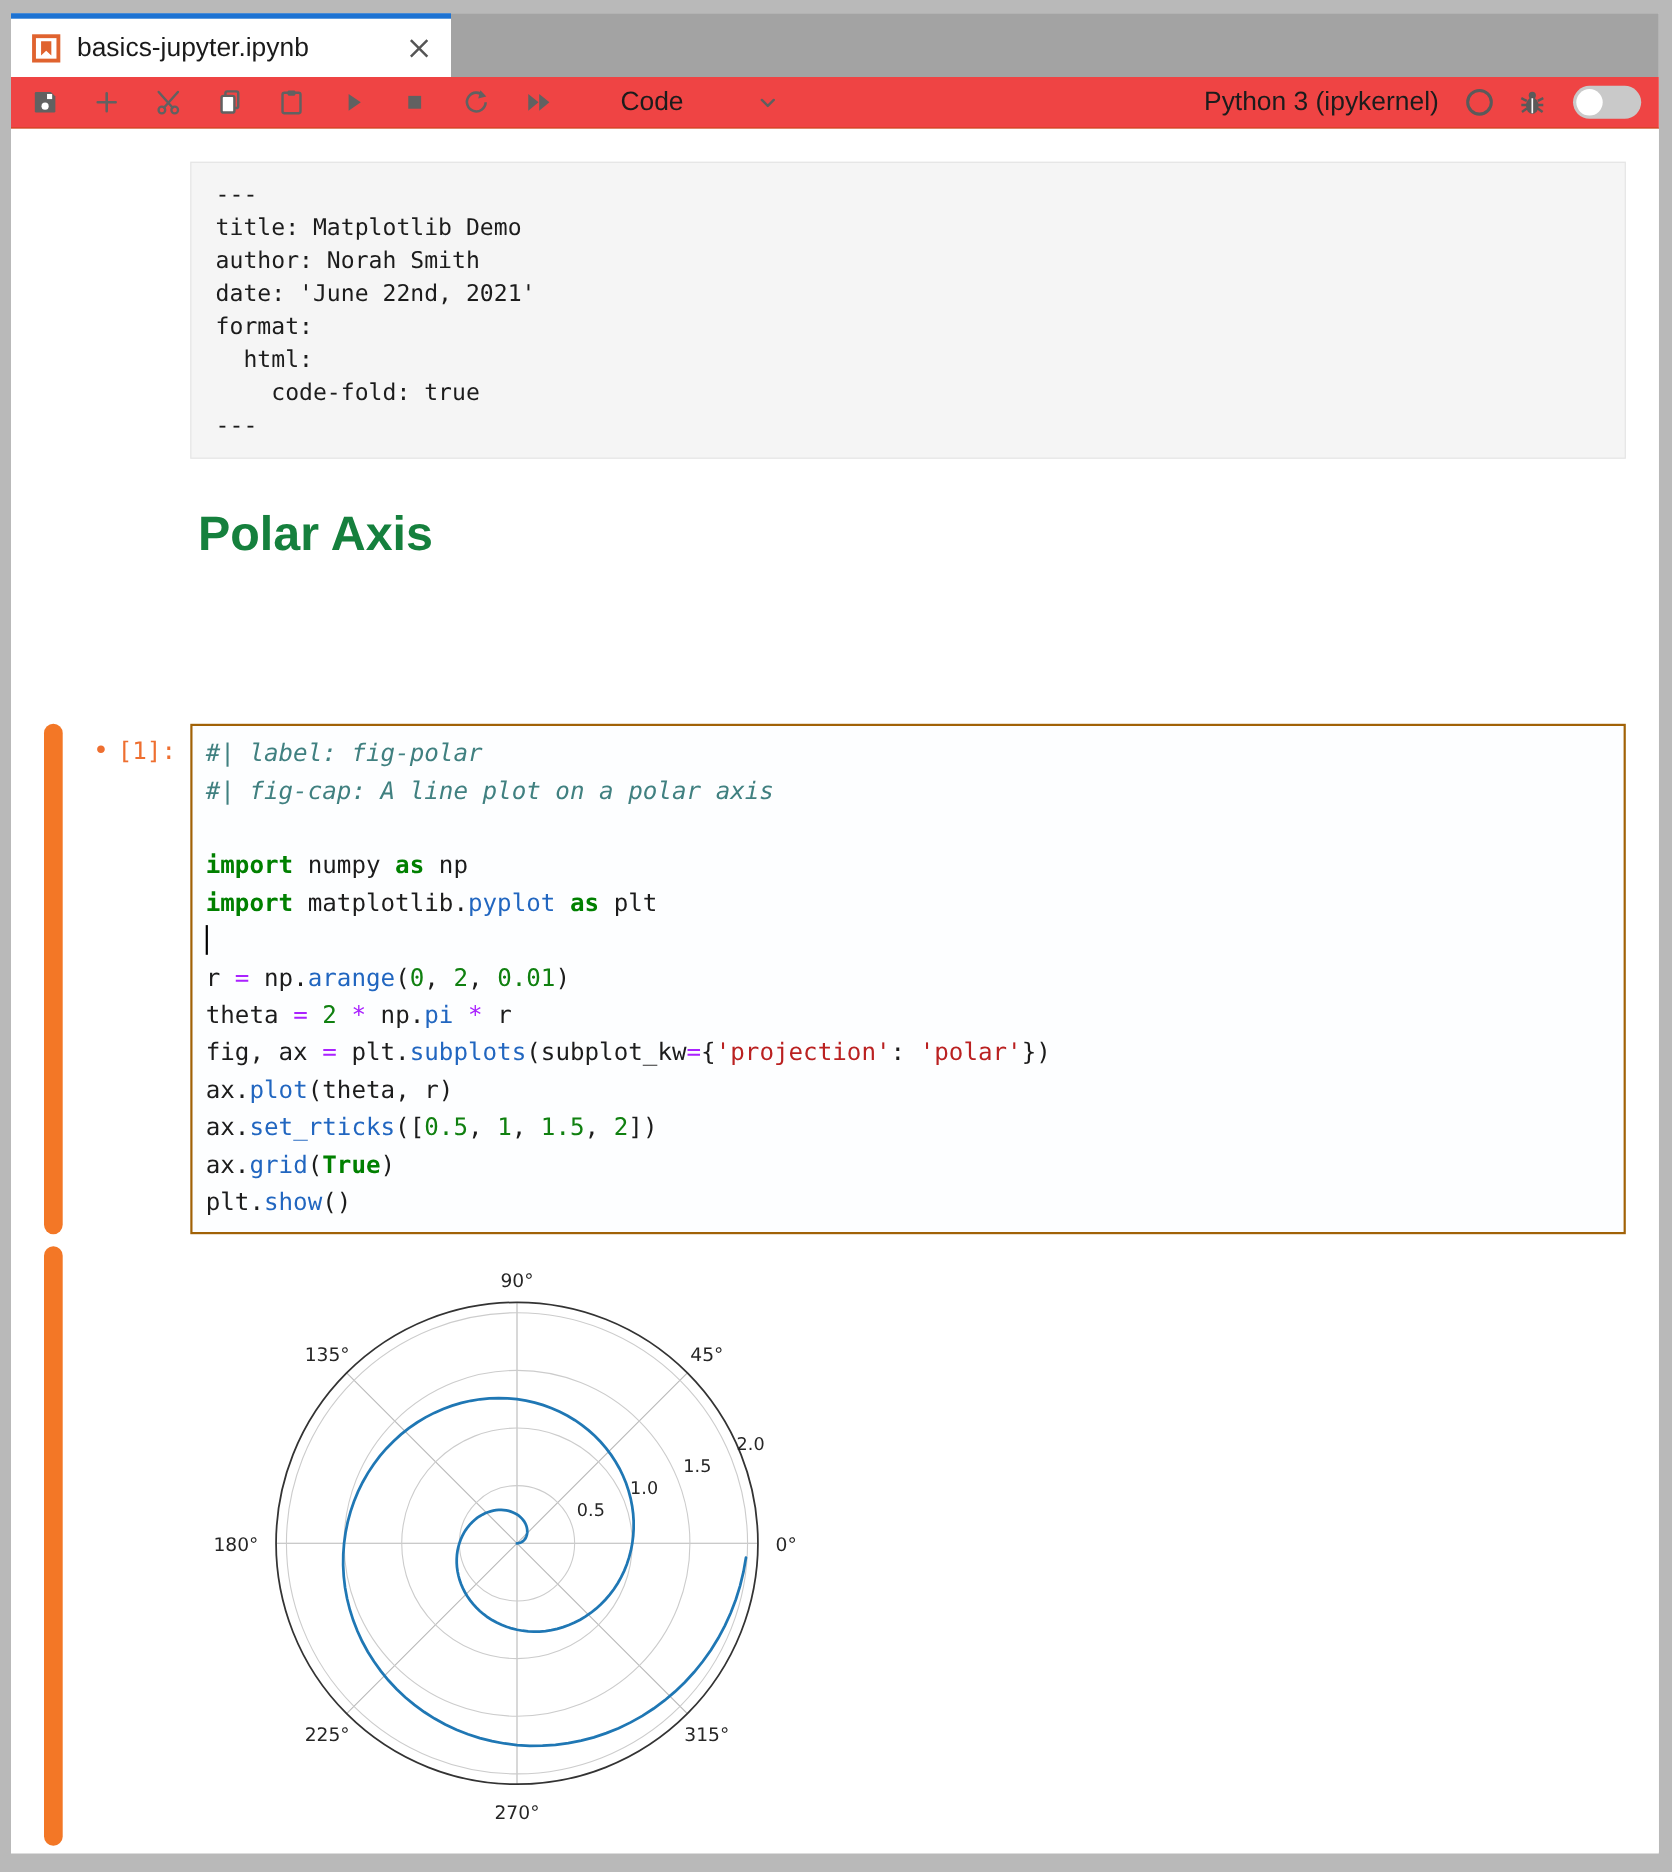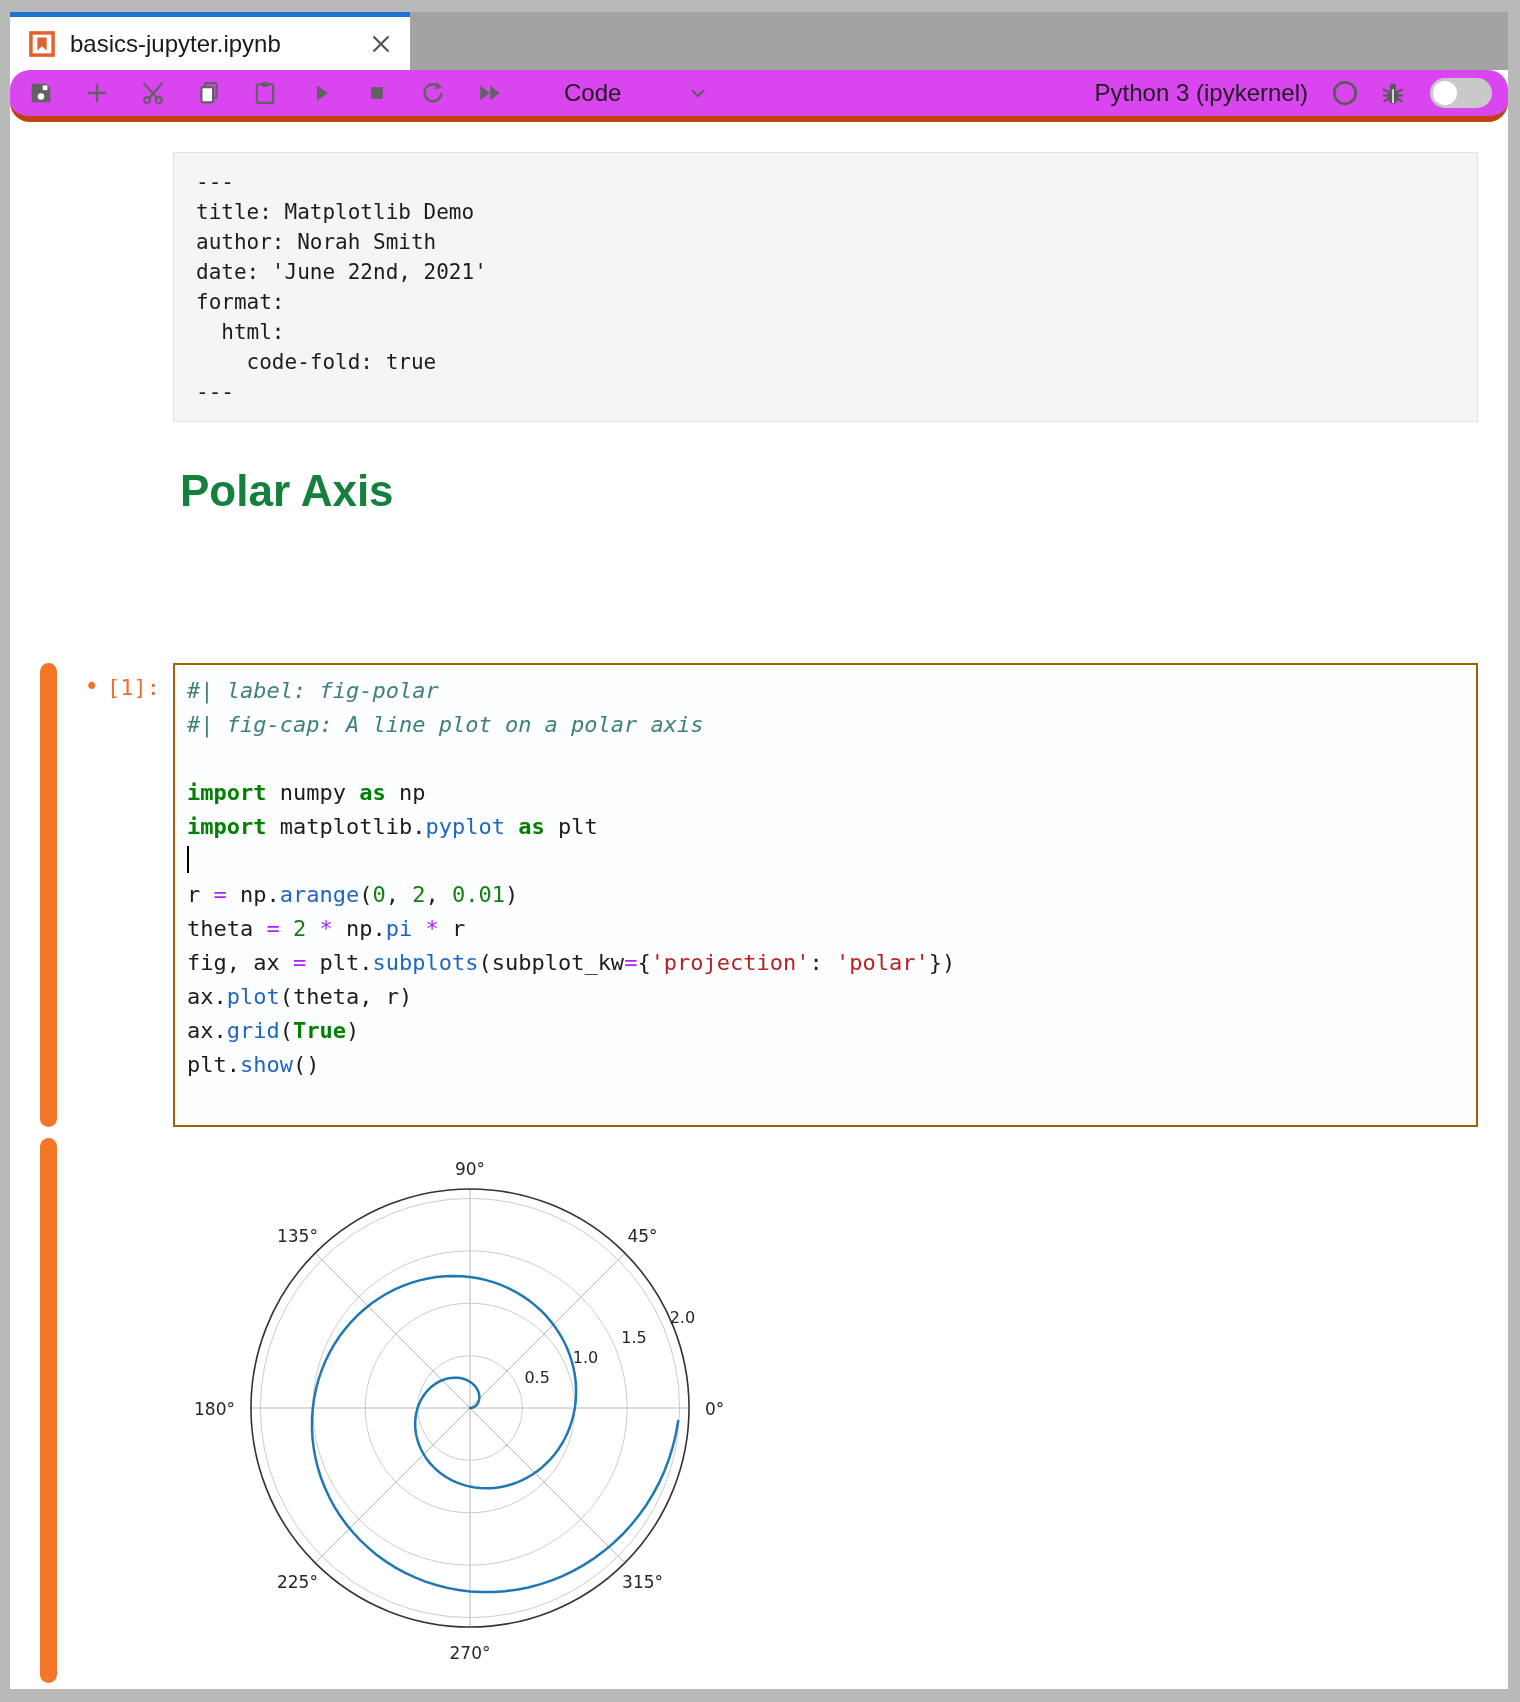--- a/index.html
+++ b/index.html
@@ -11,21 +11,21 @@
 
   
   .tabbar{height:58px;background:#a3a3a3;display:flex;}
   .tab{width:400px;box-sizing:border-box;background:#ffffff;border-top:5px solid #1d72d2;
        display:flex;align-items:center;padding:0 14px 0 18px;}
   .tab-icon{width:28px;height:28px;flex:0 0 auto;margin-right:14px;}
   .tab-title{flex:1;font-size:24px;color:#1a1a1a;white-space:nowrap;overflow:hidden;}
   .tab-close{width:30px;height:30px;flex:0 0 auto;cursor:pointer;}
 
   
-  .toolbar{height:46px;display:flex;align-items:center;padding:0 16px;border-bottom:6px solid #c2410c;background:#d946ef;border-radius:20px;}
+  .toolbar{height:46px;display:flex;align-items:center;padding:0 16px;border-bottom:1px solid #c2410c;background:#ef4444;}
   .tb-icons{display:flex;align-items:center;}
   .tb-btn{width:30px;height:30px;margin-right:26px;display:flex;align-items:center;justify-content:center;cursor:pointer;}
   .tb-btn svg{width:28px;height:28px;}
   .celltype{display:flex;align-items:center;margin-left:34px;cursor:pointer;}
   .celltype-label{font-size:24px;color:#1c1c1c;}
   .celltype-chevron{margin-left:64px;width:26px;height:26px;}
   .tb-right{margin-left:auto;display:flex;align-items:center;}
   .kernel-name{font-size:24px;color:#1c1c1c;margin-right:22px;}
   .kstatus{width:30px;height:30px;margin-right:18px;cursor:pointer;}
   .bug{width:30px;height:30px;margin-right:22px;cursor:pointer;}
@@ -192,20 +192,21 @@
         <div class="code-line"><span class="tk-cm">#| label: fig-polar</span></div>
         <div class="code-line"><span class="tk-cm">#| fig-cap: A line plot on a polar axis</span></div>
         <div class="code-line"></div>
         <div class="code-line"><span class="tk-kw">import</span><span class="tk-tx"> numpy </span><span class="tk-kw">as</span><span class="tk-tx"> np</span></div>
         <div class="code-line"><span class="tk-kw">import</span><span class="tk-tx"> matplotlib.</span><span class="tk-pr">pyplot</span><span class="tk-tx"> </span><span class="tk-kw">as</span><span class="tk-tx"> plt</span></div>
         <div class="code-line"><span class="tk-cur"></span></div>
         <div class="code-line"><span class="tk-tx">r </span><span class="tk-op">=</span><span class="tk-tx"> np.</span><span class="tk-pr">arange</span><span class="tk-tx">(</span><span class="tk-nu">0</span><span class="tk-tx">, </span><span class="tk-nu">2</span><span class="tk-tx">, </span><span class="tk-nu">0.01</span><span class="tk-tx">)</span></div>
         <div class="code-line"><span class="tk-tx">theta </span><span class="tk-op">=</span><span class="tk-tx"> </span><span class="tk-nu">2</span><span class="tk-tx"> </span><span class="tk-op">*</span><span class="tk-tx"> np.</span><span class="tk-pr">pi</span><span class="tk-tx"> </span><span class="tk-op">*</span><span class="tk-tx"> r</span></div>
         <div class="code-line"><span class="tk-tx">fig, ax </span><span class="tk-op">=</span><span class="tk-tx"> plt.</span><span class="tk-pr">subplots</span><span class="tk-tx">(subplot_kw</span><span class="tk-op">=</span><span class="tk-tx">{</span><span class="tk-st">'projection'</span><span class="tk-tx">: </span><span class="tk-st">'polar'</span><span class="tk-tx">})</span></div>
         <div class="code-line"><span class="tk-tx">ax.</span><span class="tk-pr">plot</span><span class="tk-tx">(theta, r)</span></div>
+        <div class="code-line"><span class="tk-tx">ax.</span><span class="tk-pr">set_rticks</span><span class="tk-tx">([</span><span class="tk-nu">0.5</span><span class="tk-tx">, </span><span class="tk-nu">1</span><span class="tk-tx">, </span><span class="tk-nu">1.5</span><span class="tk-tx">, </span><span class="tk-nu">2</span><span class="tk-tx">])</span></div>
         <div class="code-line"><span class="tk-tx">ax.</span><span class="tk-pr">grid</span><span class="tk-tx">(</span><span class="tk-kw">True</span><span class="tk-tx">)</span></div>
         <div class="code-line"><span class="tk-tx">plt.</span><span class="tk-pr">show</span><span class="tk-tx">()</span></div>
       </div>
 
     <div class="collapser output"></div>
     <div class="figure" id="figure">
         <svg width="560" height="527" viewBox="0 0 560 527">
           <line x1="290" y1="263" x2="509.032" y2="263" stroke="#b8b8b8" stroke-width="1"></line>
           <line x1="290" y1="263" x2="444.8790124968519" y2="108.12098750314814" stroke="#b8b8b8" stroke-width="1"></line>
           <line x1="290" y1="263" x2="290" y2="43.96800000000002" stroke="#b8b8b8" stroke-width="1"></line>

